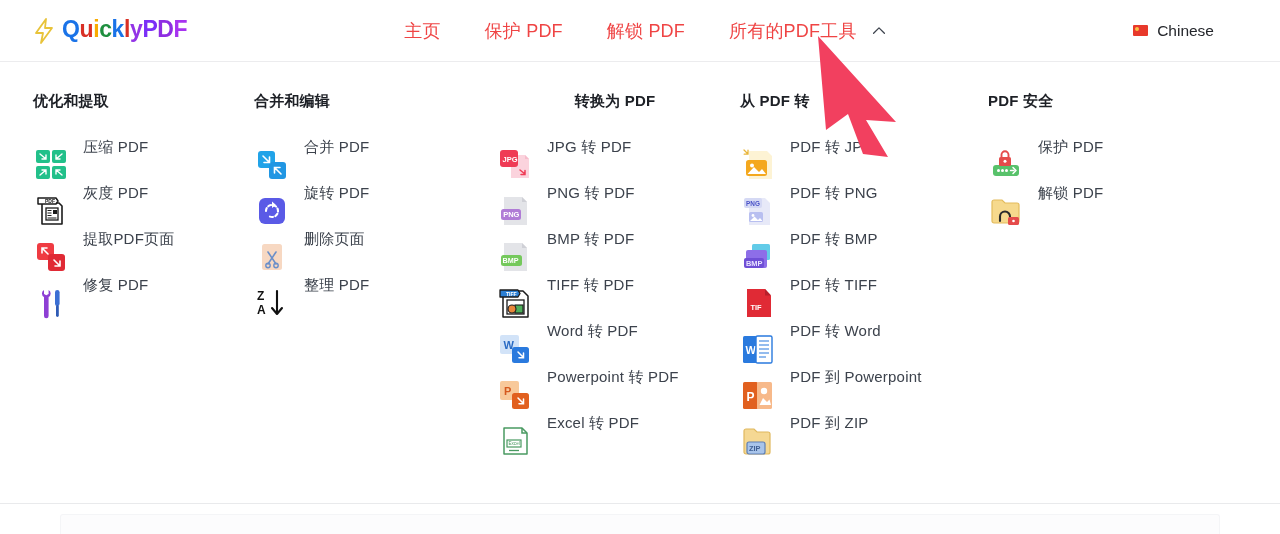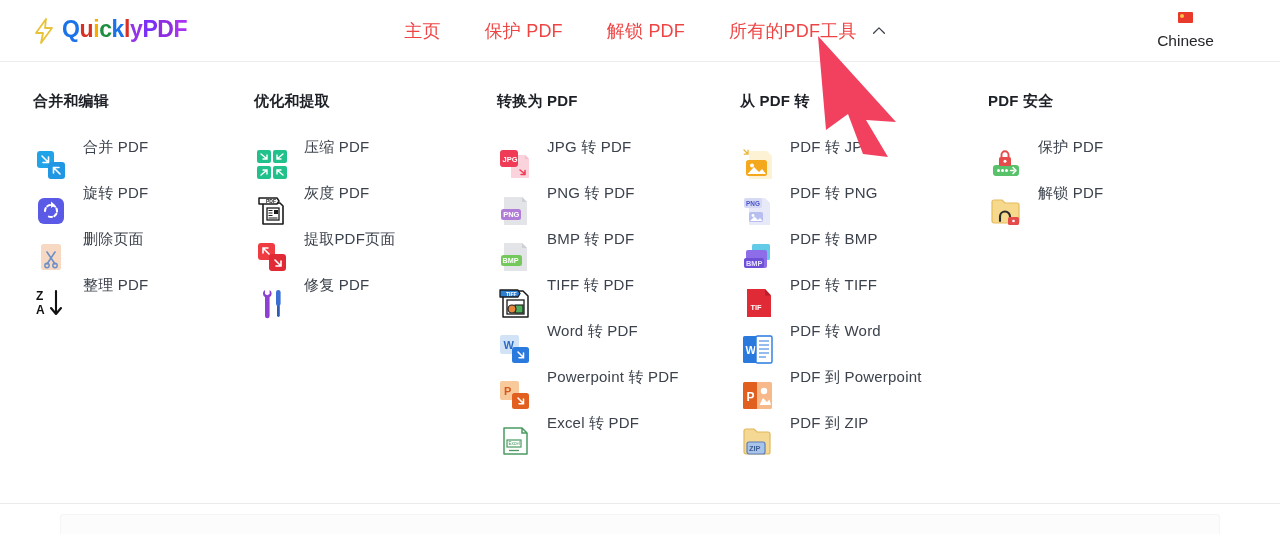--- a/index.html
+++ b/index.html
@@ -30,42 +30,42 @@
     font-size:18px; color:#ef4444; padding:6px 22px;
     white-space:nowrap; cursor:pointer; letter-spacing:.2px;
   }
   .nav-item.active { font-weight:normal; padding-right:10px; }
   .chev {
     width:20px; height:20px; cursor:pointer; margin-left:2px;
     display:flex; align-items:center; justify-content:center;
   }
   .lang {
     position:absolute; right:66px; top:50%; transform:translateY(-50%);
-    display:flex; align-items:center; gap:9px; cursor:pointer;flex-direction:column;
+    display:flex; align-items:center; gap:9px; cursor:pointer;
   }
   .flag {
     width:15px; height:11px; background:#e8392b; border-radius:1px;
     position:relative; display:block;
   }
   .flag::after{
     content:""; position:absolute; left:2px; top:2px;
     width:4px; height:4px; background:#ffd94a; border-radius:50%;
     opacity:.85;
   }
   .lang-label { font-size:15.5px; color:#24262b; }
 
   
   .mega {
     display:flex; padding:26px 0 0 0; background:#fff;
     height:442px; position:relative;
   }
   .col { padding-top:4px; }
   .col:nth-child(1){ width:245px; padding-left:33px; }
   .col:nth-child(2){ width:245px; padding-left:9px; }
-  .col:nth-child(3){ width:243px; padding-left:7px; }
+  .col:nth-child(3){ width:243px; padding-left:7px;text-align:center; }
   .col:nth-child(4){ width:247px; padding-left:7px; }
   .col:nth-child(5){ width:250px; padding-left:8px; }
 
   .col-title {
     font-size:15px; font-weight:bold; color:#1d2026;
     margin-bottom:13px; letter-spacing:.2px; white-space:nowrap;
   }
   .tool {
     display:flex; align-items:center; height:46px;
     cursor:pointer; text-decoration:none;
@@ -118,65 +118,20 @@
       </svg>
     </div>
 
     <div class="lang">
       <span class="flag"></span>
       <span class="lang-label">Chinese</span>
     </div>
   </div>
 
   <div class="mega" id="mega">
-      <div class="col">
-        <div class="col-title">合并和编辑</div>
-        <div class="tool">
-          <span class="tool-ico">
-            <svg viewBox="0 0 34 34">
-              <rect x="3" y="3" width="17" height="17" rx="3" fill="#21a3e8"></rect>
-              <rect x="14" y="14" width="17" height="17" rx="3" fill="#2196e3"></rect>
-              <path d="M8 8 L14.5 14.5 M14.5 9 L14.5 14.5 L9 14.5" stroke="#fff" stroke-width="1.6" fill="none" stroke-linecap="round"></path>
-              <path d="M26 26 L19.5 19.5 M19.5 25 L19.5 19.5 L25 19.5" stroke="#fff" stroke-width="1.6" fill="none" stroke-linecap="round"></path>
-            </svg>
-          </span>
-          <span class="tool-label">合并 PDF</span>
-        </div>
-        <div class="tool">
-          <span class="tool-ico">
-            <svg viewBox="0 0 34 34">
-              <rect x="4" y="4" width="26" height="26" rx="6" fill="#5a5ae6"></rect>
-              <path d="M11 17a6 6 0 1 1 3.2 5.3" stroke="#fff" stroke-width="2.1" fill="none" stroke-linecap="round" stroke-dasharray="3 2.4"></path>
-              <path d="M17 7.5 L21 11 L17 14" fill="#fff"></path>
-            </svg>
-          </span>
-          <span class="tool-label">旋转 PDF</span>
-        </div>
-        <div class="tool">
-          <span class="tool-ico">
-            <svg viewBox="0 0 34 34">
-              <rect x="7" y="4" width="20" height="26" rx="2.5" fill="#f7d8c2"></rect>
-              <path d="M13 12 L21 24 M21 12 L13 24" stroke="#6b8fc9" stroke-width="1.6" stroke-linecap="round"></path>
-              <circle cx="13" cy="25.5" r="2.2" fill="none" stroke="#6b8fc9" stroke-width="1.4"></circle>
-              <circle cx="21" cy="25.5" r="2.2" fill="none" stroke="#6b8fc9" stroke-width="1.4"></circle>
-            </svg>
-          </span>
-          <span class="tool-label">删除页面</span>
-        </div>
-        <div class="tool">
-          <span class="tool-ico">
-            <svg viewBox="0 0 34 34">
-              <text x="2" y="14" font-size="12" font-weight="bold" fill="#111" font-family="Liberation Sans">Z</text>
-              <text x="2" y="28" font-size="12" font-weight="bold" fill="#111" font-family="Liberation Sans">A</text>
-              <path d="M22 5 L22 27 M17 22 L22 28 L27 22" stroke="#111" stroke-width="2.1" fill="none" stroke-linecap="round" stroke-linejoin="round"></path>
-            </svg>
-          </span>
-          <span class="tool-label">整理 PDF</span>
-        </div>
-      </div>
       <div class="col">
         <div class="col-title">优化和提取</div>
         <div class="tool">
           <span class="tool-ico">
             <svg viewBox="0 0 34 34">
               <rect x="2" y="2" width="14" height="13" rx="2" fill="#22c08a"></rect>
               <rect x="18" y="2" width="14" height="13" rx="2" fill="#22c08a"></rect>
               <rect x="2" y="18" width="14" height="13" rx="2" fill="#22c08a"></rect>
               <rect x="18" y="18" width="14" height="13" rx="2" fill="#22c08a"></rect>
               <path d="M6 6 L12 11 M12 7 L12 11 L8 11" stroke="#fff" stroke-width="1.4" fill="none" stroke-linecap="round"></path>
@@ -213,20 +168,65 @@
         </div>
         <div class="tool">
           <span class="tool-ico">
             <svg viewBox="0 0 34 34">
               <path d="M10 4a4 4 0 0 0 0 7 l0 19 a2.3 2.3 0 0 0 4.6 0 l0-19 a4 4 0 0 0 0-7 l0 4 -2.3 1.3 -2.3-1.3 Z" fill="#8e3fd4"></path>
               <rect x="21" y="4" width="4.6" height="16" rx="2.3" fill="#3b6fd4"></rect>
               <rect x="22" y="19" width="2.8" height="12" rx="1.4" fill="#2f5bb5"></rect>
             </svg>
           </span>
           <span class="tool-label">修复 PDF</span>
+        </div>
+      </div>
+      <div class="col">
+        <div class="col-title">合并和编辑</div>
+        <div class="tool">
+          <span class="tool-ico">
+            <svg viewBox="0 0 34 34">
+              <rect x="3" y="3" width="17" height="17" rx="3" fill="#21a3e8"></rect>
+              <rect x="14" y="14" width="17" height="17" rx="3" fill="#2196e3"></rect>
+              <path d="M8 8 L14.5 14.5 M14.5 9 L14.5 14.5 L9 14.5" stroke="#fff" stroke-width="1.6" fill="none" stroke-linecap="round"></path>
+              <path d="M26 26 L19.5 19.5 M19.5 25 L19.5 19.5 L25 19.5" stroke="#fff" stroke-width="1.6" fill="none" stroke-linecap="round"></path>
+            </svg>
+          </span>
+          <span class="tool-label">合并 PDF</span>
+        </div>
+        <div class="tool">
+          <span class="tool-ico">
+            <svg viewBox="0 0 34 34">
+              <rect x="4" y="4" width="26" height="26" rx="6" fill="#5a5ae6"></rect>
+              <path d="M11 17a6 6 0 1 1 3.2 5.3" stroke="#fff" stroke-width="2.1" fill="none" stroke-linecap="round" stroke-dasharray="3 2.4"></path>
+              <path d="M17 7.5 L21 11 L17 14" fill="#fff"></path>
+            </svg>
+          </span>
+          <span class="tool-label">旋转 PDF</span>
+        </div>
+        <div class="tool">
+          <span class="tool-ico">
+            <svg viewBox="0 0 34 34">
+              <rect x="7" y="4" width="20" height="26" rx="2.5" fill="#f7d8c2"></rect>
+              <path d="M13 12 L21 24 M21 12 L13 24" stroke="#6b8fc9" stroke-width="1.6" stroke-linecap="round"></path>
+              <circle cx="13" cy="25.5" r="2.2" fill="none" stroke="#6b8fc9" stroke-width="1.4"></circle>
+              <circle cx="21" cy="25.5" r="2.2" fill="none" stroke="#6b8fc9" stroke-width="1.4"></circle>
+            </svg>
+          </span>
+          <span class="tool-label">删除页面</span>
+        </div>
+        <div class="tool">
+          <span class="tool-ico">
+            <svg viewBox="0 0 34 34">
+              <text x="2" y="14" font-size="12" font-weight="bold" fill="#111" font-family="Liberation Sans">Z</text>
+              <text x="2" y="28" font-size="12" font-weight="bold" fill="#111" font-family="Liberation Sans">A</text>
+              <path d="M22 5 L22 27 M17 22 L22 28 L27 22" stroke="#111" stroke-width="2.1" fill="none" stroke-linecap="round" stroke-linejoin="round"></path>
+            </svg>
+          </span>
+          <span class="tool-label">整理 PDF</span>
         </div>
       </div>
       <div class="col">
         <div class="col-title">转换为 PDF</div>
         <div class="tool">
           <span class="tool-ico">
             <svg viewBox="0 0 34 34">
               <path d="M13 7 L27 7 L31 11 L31 30 L13 30 Z" fill="#fbd3dd"></path>
               <path d="M27 7 L27 11 L31 11" fill="#f6bccb"></path>
               <rect x="2" y="2" width="18" height="17" rx="3" fill="#ef3b55"></rect>

